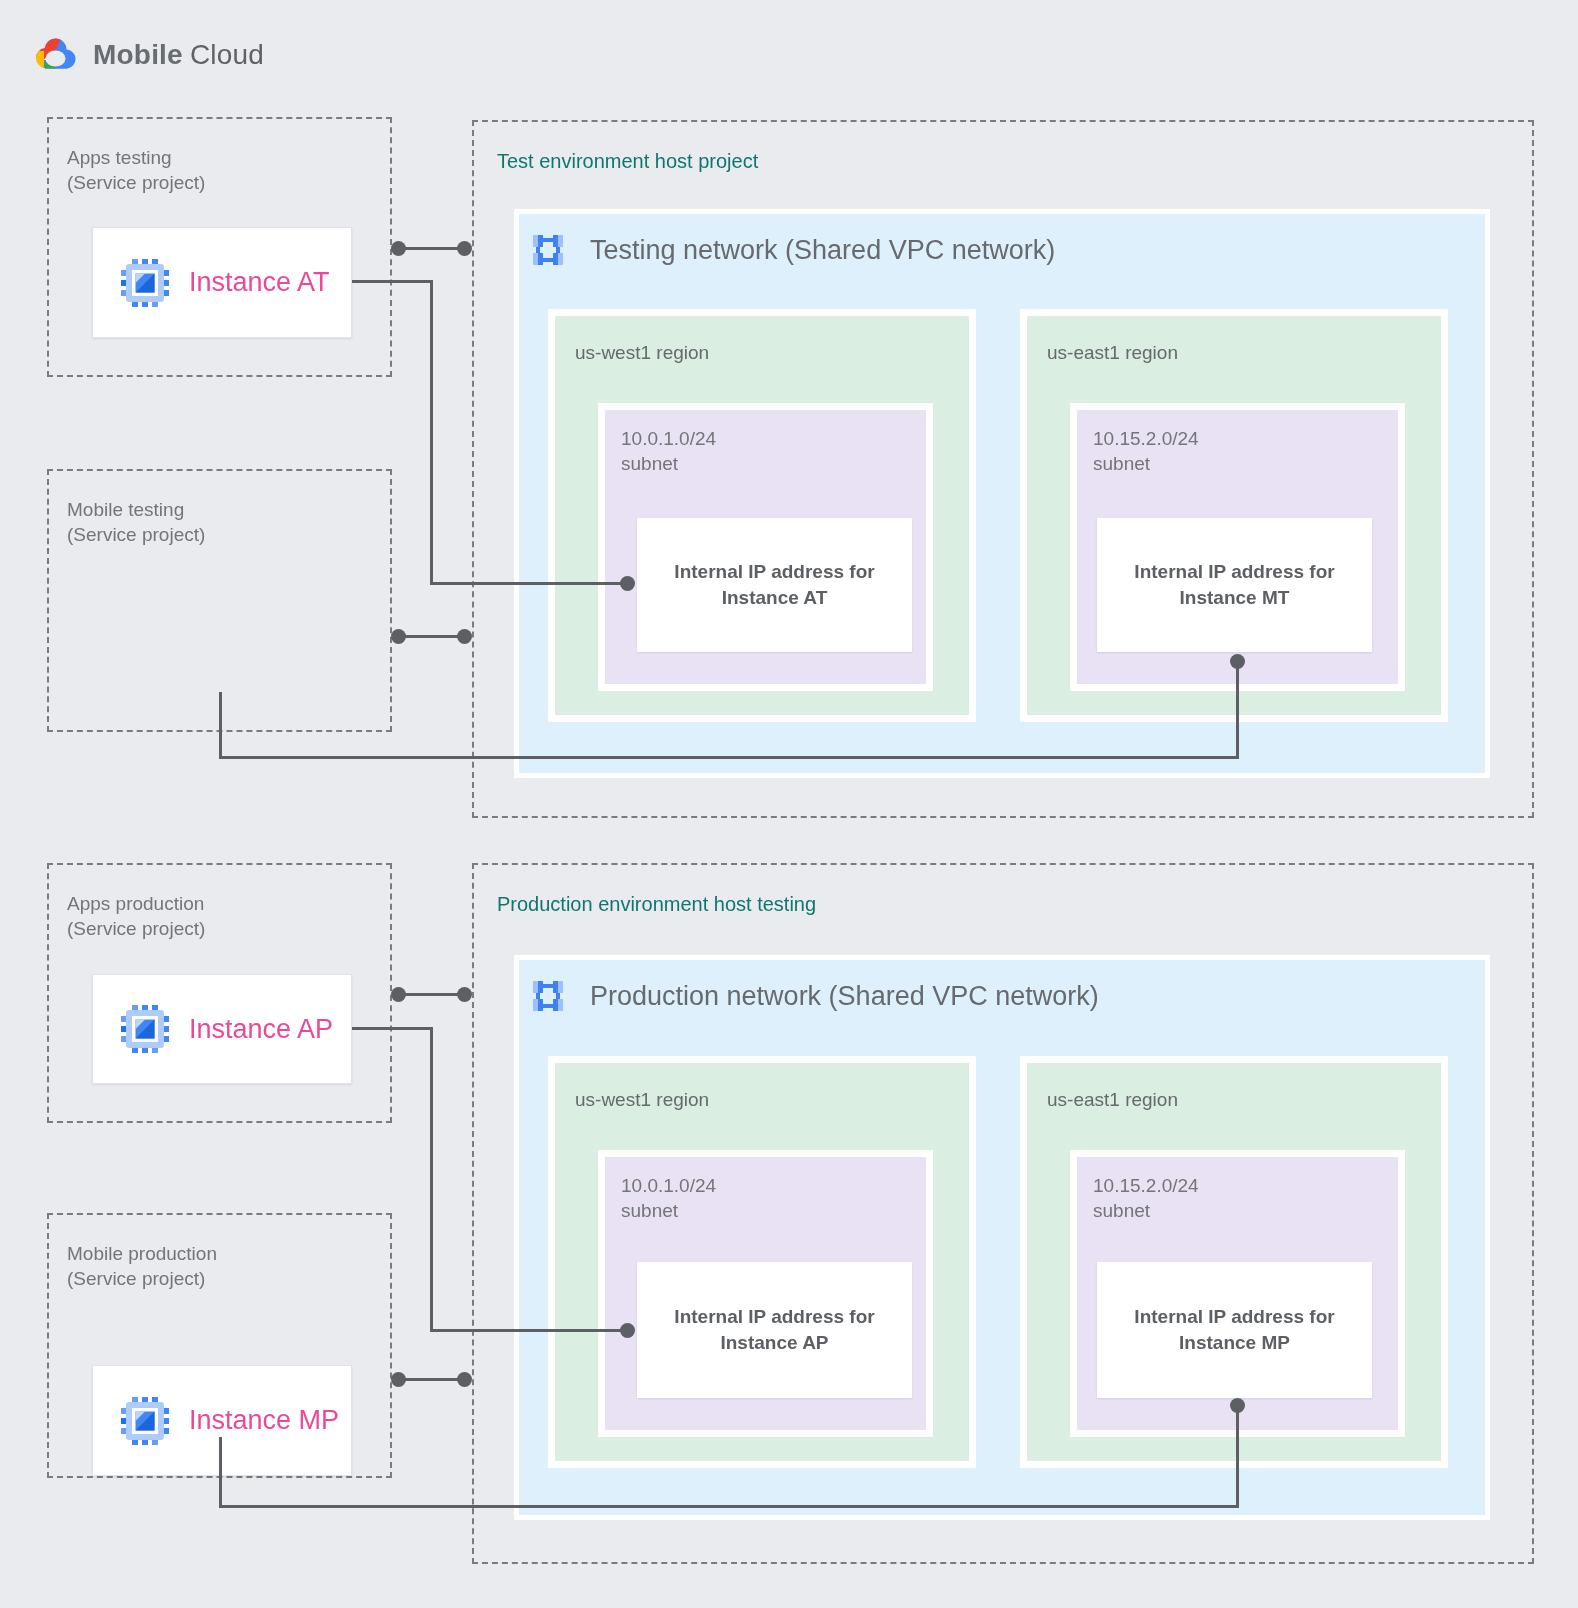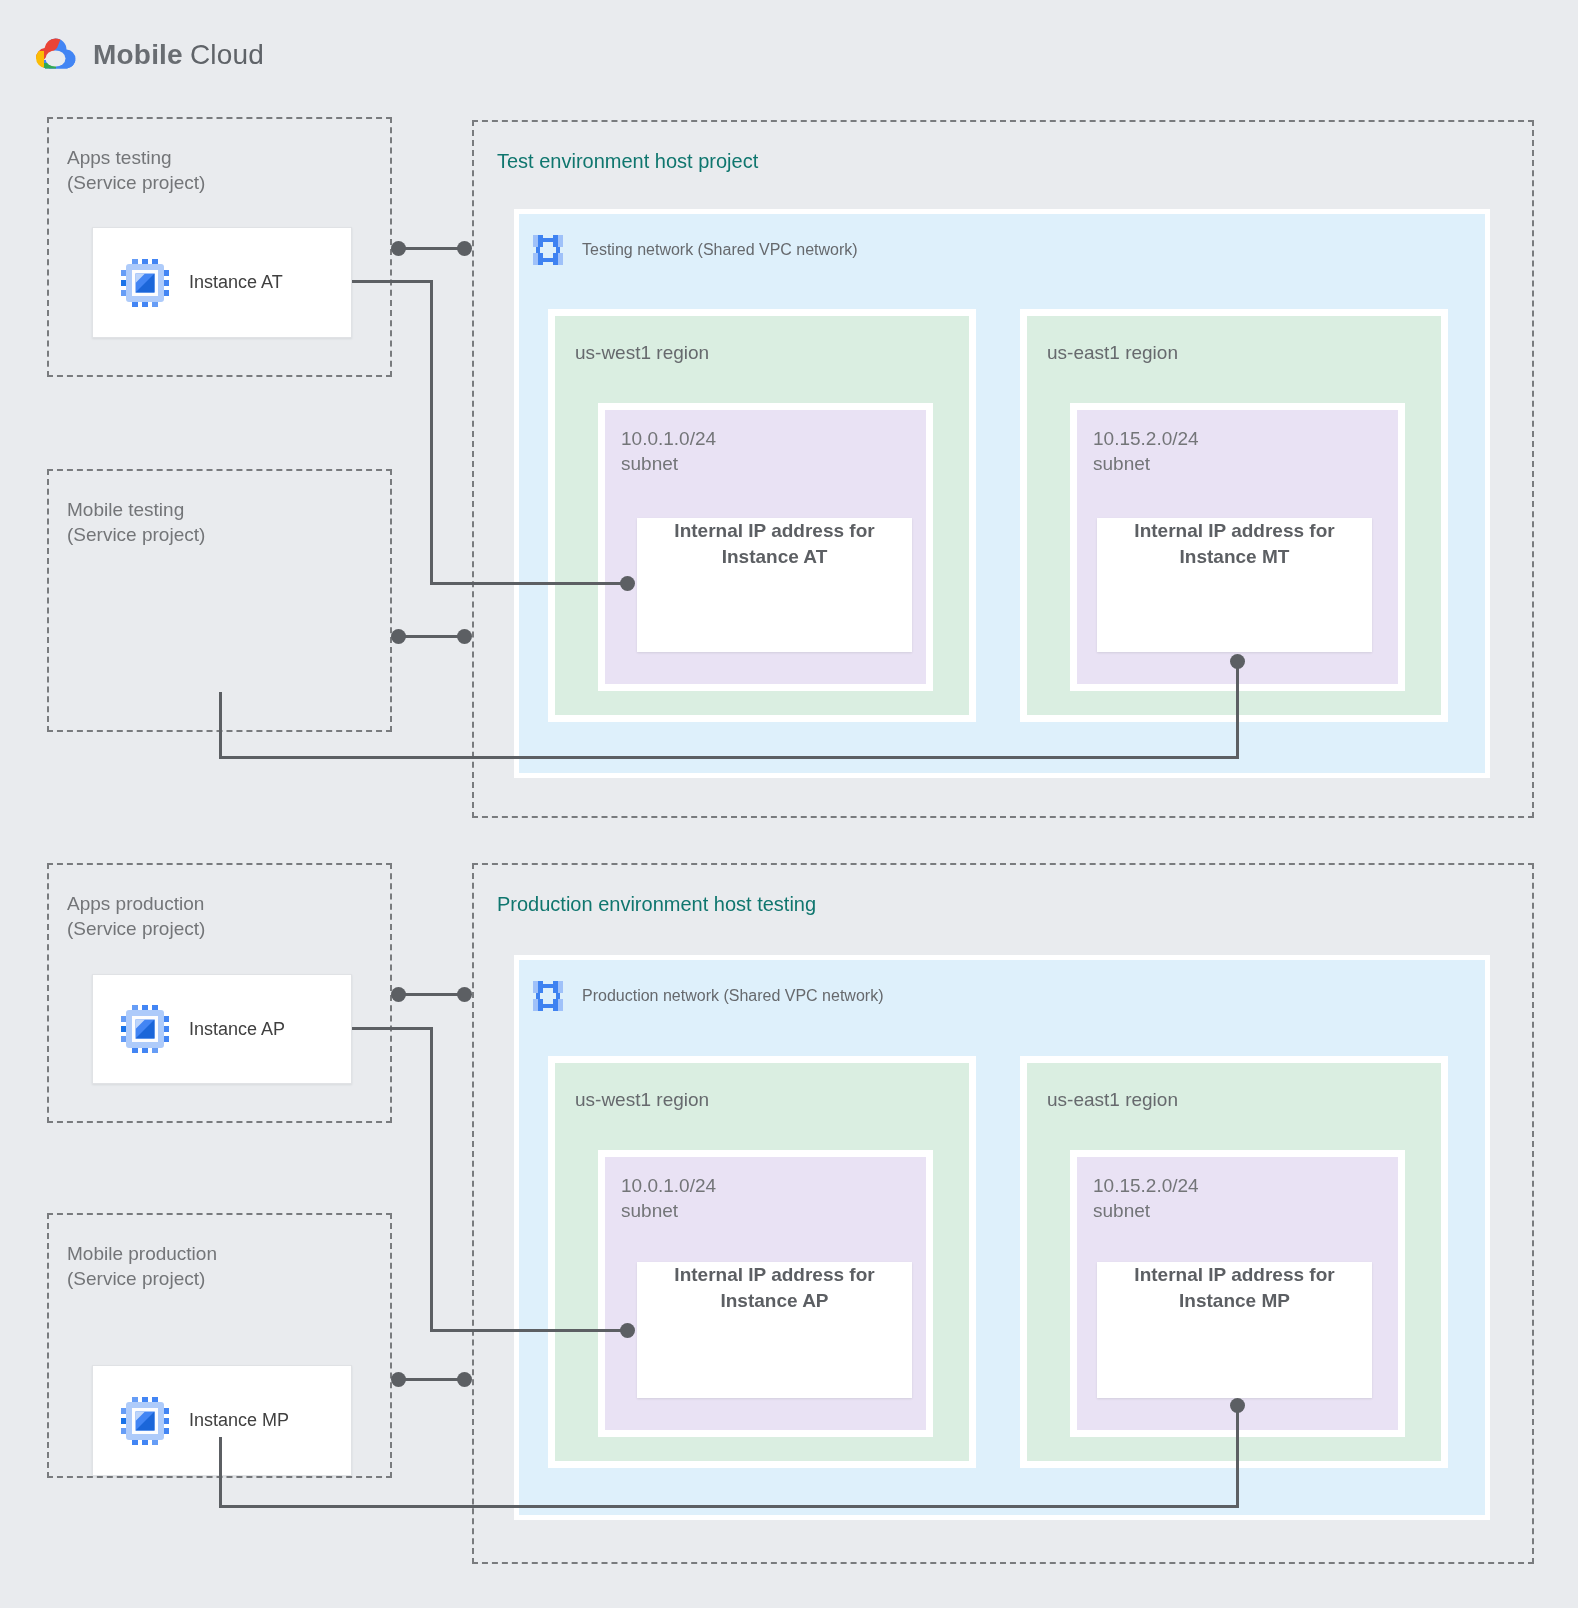--- a/index.html
+++ b/index.html
@@ -35,44 +35,44 @@
   
   .card{
     position:absolute;
     background:#ffffff;
     border:1px solid #e0e2e5;
     box-shadow:0 1px 2px rgba(60,64,67,.10);
     box-sizing:border-box;
     display:flex;align-items:center;
   }
   .card .icon-wrap{margin-left:24px;width:56px;height:56px;flex:0 0 auto;}
-  .card .card-label{margin-left:16px;font-size:18px;color:#404040;}
+  .card .card-label{margin-left:16px;font-size:27px;color:#ec4899;}
 
   
   .net-box{
     position:absolute;background:#def0fb;border:5px solid #ffffff;box-sizing:border-box;
   }
   .net-head{position:absolute;left:12px;top:19px;display:flex;align-items:center;}
   .net-head .vpc-wrap{width:34px;height:34px;}
-  .net-head .net-label{margin-left:17px;font-size:16px;color:#66696d;}
+  .net-head .net-label{margin-left:25px;font-size:27px;color:#66696d;}
 
   .region-box{
     position:absolute;background:#daeee1;border:7px solid #ffffff;box-sizing:border-box;
   }
   .region-label{position:absolute;left:20px;top:26px;font-size:19px;color:#66696d;}
 
   .subnet-box{
     position:absolute;background:#e9e2f4;border:7px solid #ffffff;box-sizing:border-box;
   }
   .subnet-label{position:absolute;left:16px;top:17px;font-size:19px;line-height:1.3;color:#737578;white-space:pre-line;}
 
   .ip-box{
     position:absolute;background:#ffffff;
     box-shadow:0 1px 2px rgba(60,64,67,.12);
-    display:flex;align-items:flex-start;justify-content:center;text-align:center;
+    display:flex;align-items:center;justify-content:center;text-align:center;
   }
   .ip-box .ip-text{
     font-size:19px;font-weight:bold;color:#5c5f63;line-height:1.35;
     width:240px;
   }
 
   
   .hline{position:absolute;height:3px;background:#5c5f63;}
   .vline{position:absolute;width:3px;background:#5c5f63;}
   .dot{position:absolute;width:15px;height:15px;border-radius:50%;background:#5c5f63;}

